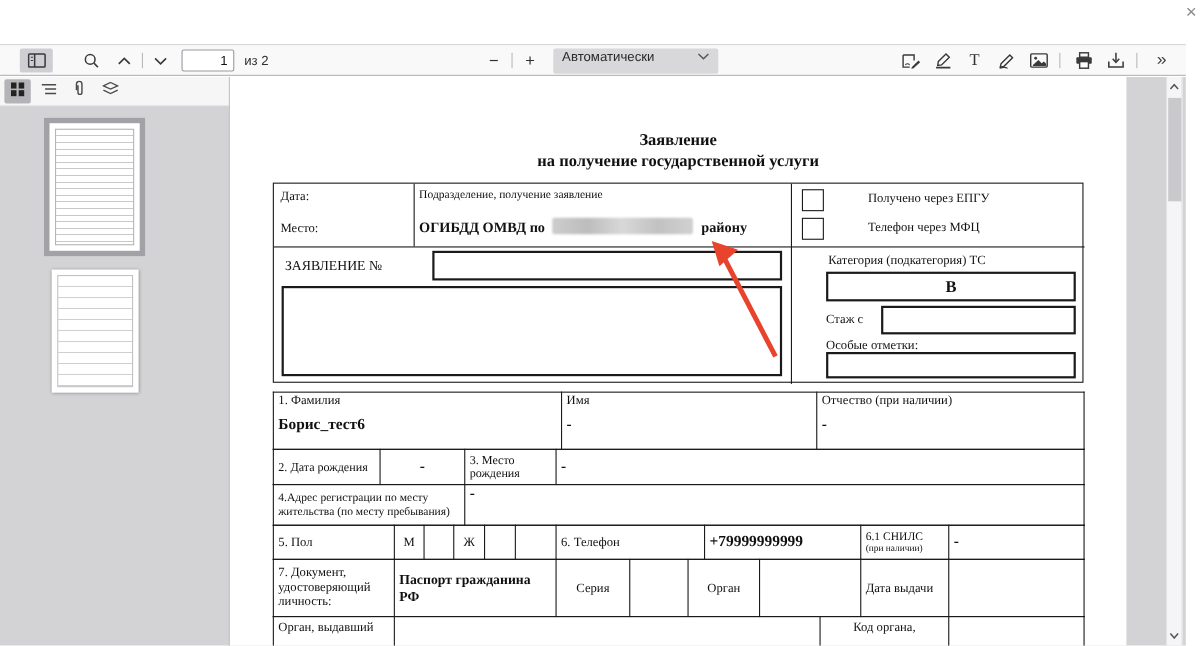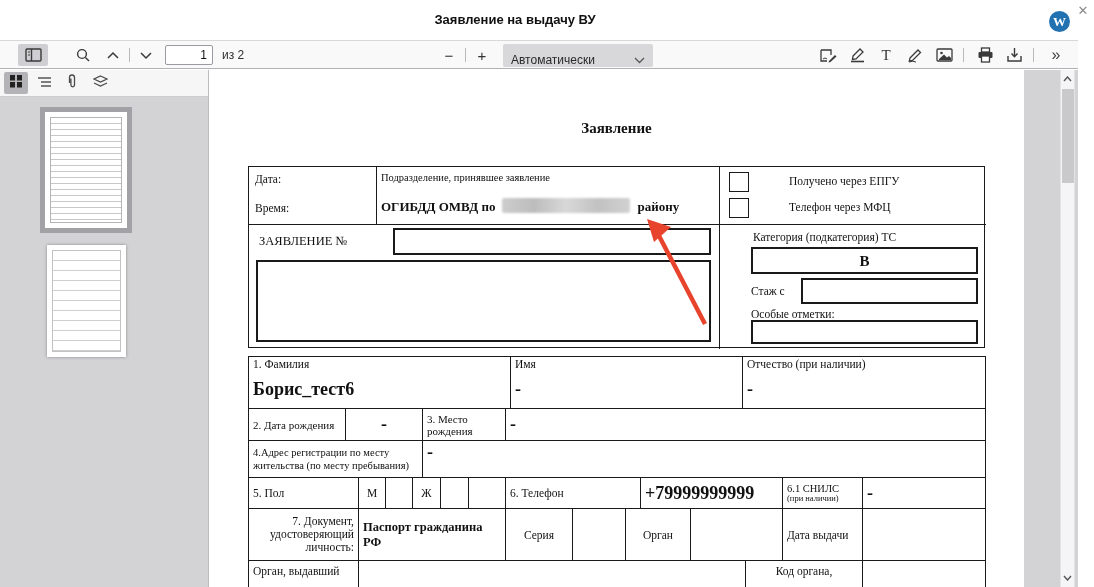--- a/index.html
+++ b/index.html
@@ -19,21 +19,21 @@
   .tb-left { left:18px; }
   .tb-center { left:438px; }
   .tb-right { right:12px; }
   .tb-btn { height:22px; min-width:22px; display:flex; align-items:center; justify-content:center; border-radius:2px; cursor:pointer; color:#3a3a3a; }
   .tb-btn svg { display:block; }
   .pressed { background:#cfcfd3; }
   .tb-sep { width:1px; height:14px; background:#b9b9bb; margin:0 5px; }
   .page-input { width:48px; height:20px; border:1px solid #9a9aa2; border-radius:2px; background:#fff; text-align:right; padding-right:5px; font-size:12px; font-family:"Liberation Sans",sans-serif; color:#111; }
   .page-of { margin-left:9px; font-size:12px; color:#303030; }
   .zchar { font-size:15px; color:#303030; width:16px; text-align:center; cursor:pointer; }
-  .zoom-select { margin-left:10px; width:150px; height:23px; background:#d8d8db; border-radius:2px; display:flex; align-items:flex-end; padding:0 8px; font-size:12px; color:#2a2a2a; cursor:pointer; }
+  .zoom-select { margin-left:10px; width:150px; height:23px; background:#d8d8db; border-radius:2px; display:flex; align-items:flex-start; padding:0 8px; font-size:12px; color:#2a2a2a; cursor:pointer; }
   .zoom-select .lbl { flex:1; }
   .ttool { font-family:"Liberation Serif",serif; font-size:15px; color:#333; }
   .more-tools { font-size:16px; color:#444; letter-spacing:-2px; }
   .tb-right .tb-btn { margin-left:7px; }
 
   
   .content { position:absolute; left:0; top:70px; width:100%; height:517px;border-radius:19px; }
 
   
   .sidebar { position:absolute; left:0; top:0; width:209px; height:100%; background:#d3d3d6; border-right:1px solid #bcbcbe; }
@@ -73,37 +73,33 @@
   .boldline { position:absolute; font-weight:bold; font-size:13px; white-space:nowrap; }
   .blurbox { display:inline-block; width:128px; height:15px; margin:0 7px; vertical-align:-2px; border-radius:2px;
              background:linear-gradient(90deg,#cdcdcd,#bdbdbd 25%,#d8d8d8 50%,#c2c2c2 75%,#d1d1d1); filter:blur(1.2px); }
   .redbox { position:absolute; left:162px; top:116px; width:283px; height:34px; border:3px solid #e8432c; border-radius:10px; }
   .cat-v { text-align:center; font-weight:bold; font-size:15px; line-height:24px; }
 
   .tables { position:absolute; left:39px; top:287px; width:737px; }
   table { border-collapse:collapse; table-layout:fixed; width:737px; font-family:"Liberation Serif",serif; margin-top:-1px; }
   td { border:1px solid #1a1a1a; padding:1px 4px; font-size:11.5px; vertical-align:middle; overflow:hidden; }
   .vtop { vertical-align:top; }
-  .val { font-weight:bold; font-size:18px; }
+  .val { font-weight:bold; font-size:14px; }
   .vgap { margin-top:9px; }
   .ctr { text-align:center; }
   .snils-l { font-size:10.5px; line-height:11px; }
   .snils-n { font-size:8.5px; line-height:9px; }
 
   .arrow-svg { position:absolute; left:432px; top:148px; }
 </style>
 </head>
 <body>
 
 <div class="viewer">
 
-  <div class="titlebar">
-    <div class="doc-window-title">Заявление на выдачу ВУ</div>
-    <div class="wp-logo">W</div>
-  </div>
 
   <div class="toolbar">
     <div class="tb-group tb-left">
       <div class="tb-btn pressed" style="width:30px;">
         <span>
             <svg width="17" height="14" viewBox="0 0 17 14">
               <rect x="1" y="1" width="15" height="12" rx="1" fill="none" stroke="#3a3a3a" stroke-width="1.4"></rect>
               <line x1="6.5" y1="1" x2="6.5" y2="13" stroke="#3a3a3a" stroke-width="1.4"></line>
               <line x1="3" y1="4" x2="5" y2="4" stroke="#3a3a3a" stroke-width="1"></line>
               <line x1="3" y1="7" x2="5" y2="7" stroke="#3a3a3a" stroke-width="1"></line>
@@ -247,31 +243,32 @@
       <div class="thumb2">
           <div class="mini2"></div>
         </div>
     </div>
 
     <div class="main">
       <div class="page">
 
         <div class="doc-h">
           <div>Заявление</div>
+          <div>на получение государственной услуги</div>
         </div>
 
         <div class="sec1">
           <div class="vline" style="left:470px; top:0; height:182px;"></div>
           <div class="hline" style="left:0; top:57px; width:470px;"></div>
           <div class="hline" style="left:470px; top:57px; width:267px;"></div>
           <div class="vline" style="left:127px; top:0; height:57px;"></div>
 
           <div class="abs l11" style="left:6px; top:6px;">Дата:</div>
-          <div class="abs l11" style="left:6px; top:35px;">Время:</div>
-          <div class="abs l10" style="left:132px; top:5px;">Подразделение, принявшее заявление</div>
+          <div class="abs l11" style="left:6px; top:35px;">Место:</div>
+          <div class="abs l10" style="left:132px; top:5px;">Подразделение, получение заявление</div>
 
           <div class="boldline" style="left:132px; top:31px;text-align:right;">
             <span>ОГИБДД ОМВД по</span><span class="blurbox"></span><span>району</span>
           </div>
           <div class="redbox"></div>
 
           <div class="abs" style="left:10px; top:67px; font-size:12.5px;">ЗАЯВЛЕНИЕ №</div>
           <div class="fbox" style="left:144px; top:61px; width:318px; height:27px;"></div>
           <div class="fbox" style="left:7px; top:93px; width:455px; height:82px;"></div>
 
@@ -382,21 +379,21 @@
                 <col style="width:147px">
                 <col style="width:67px">
                 <col style="width:53px">
                 <col style="width:65px">
                 <col style="width:92px">
                 <col style="width:80px">
                 <col style="width:123px">
               </colgroup>
             <tbody>
                 <tr style="height:52px;">
-              <td style="line-height:13px;text-align:right;">7. Документ, удостоверяющий личность:</td>
+              <td style="line-height:13px;">7. Документ, удостоверяющий личность:</td>
               <td class="val" style="font-size:12.5px;">Паспорт гражданина РФ</td>
               <td class="ctr">Серия</td>
               <td></td>
               <td class="ctr">Орган</td>
               <td></td>
               <td>Дата выдачи</td>
               <td></td>
             </tr>
           </tbody>
             </table>

